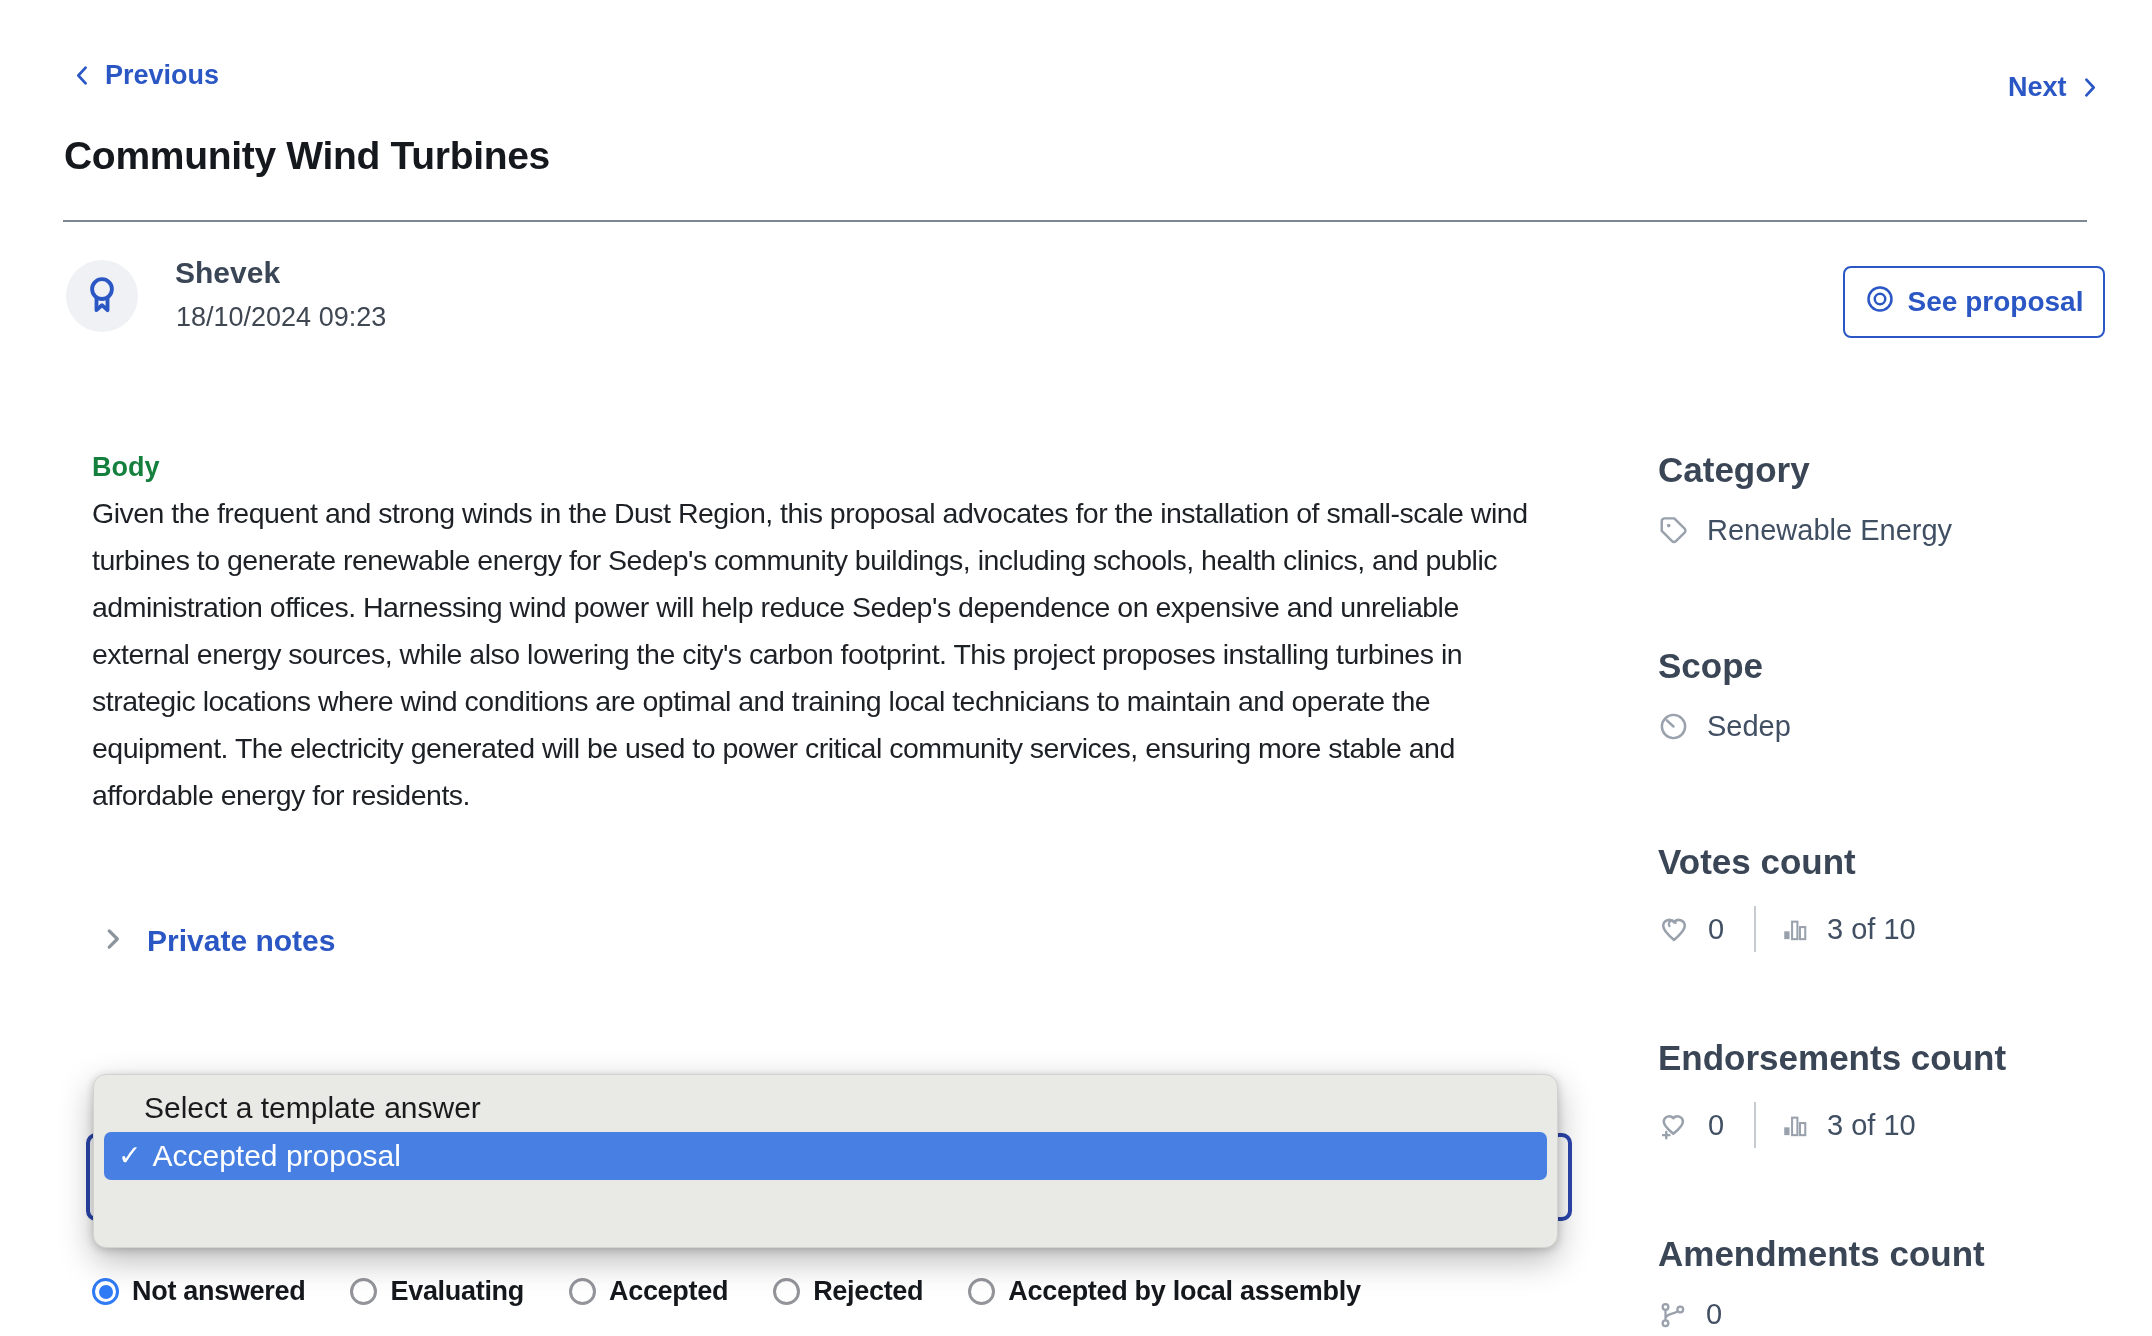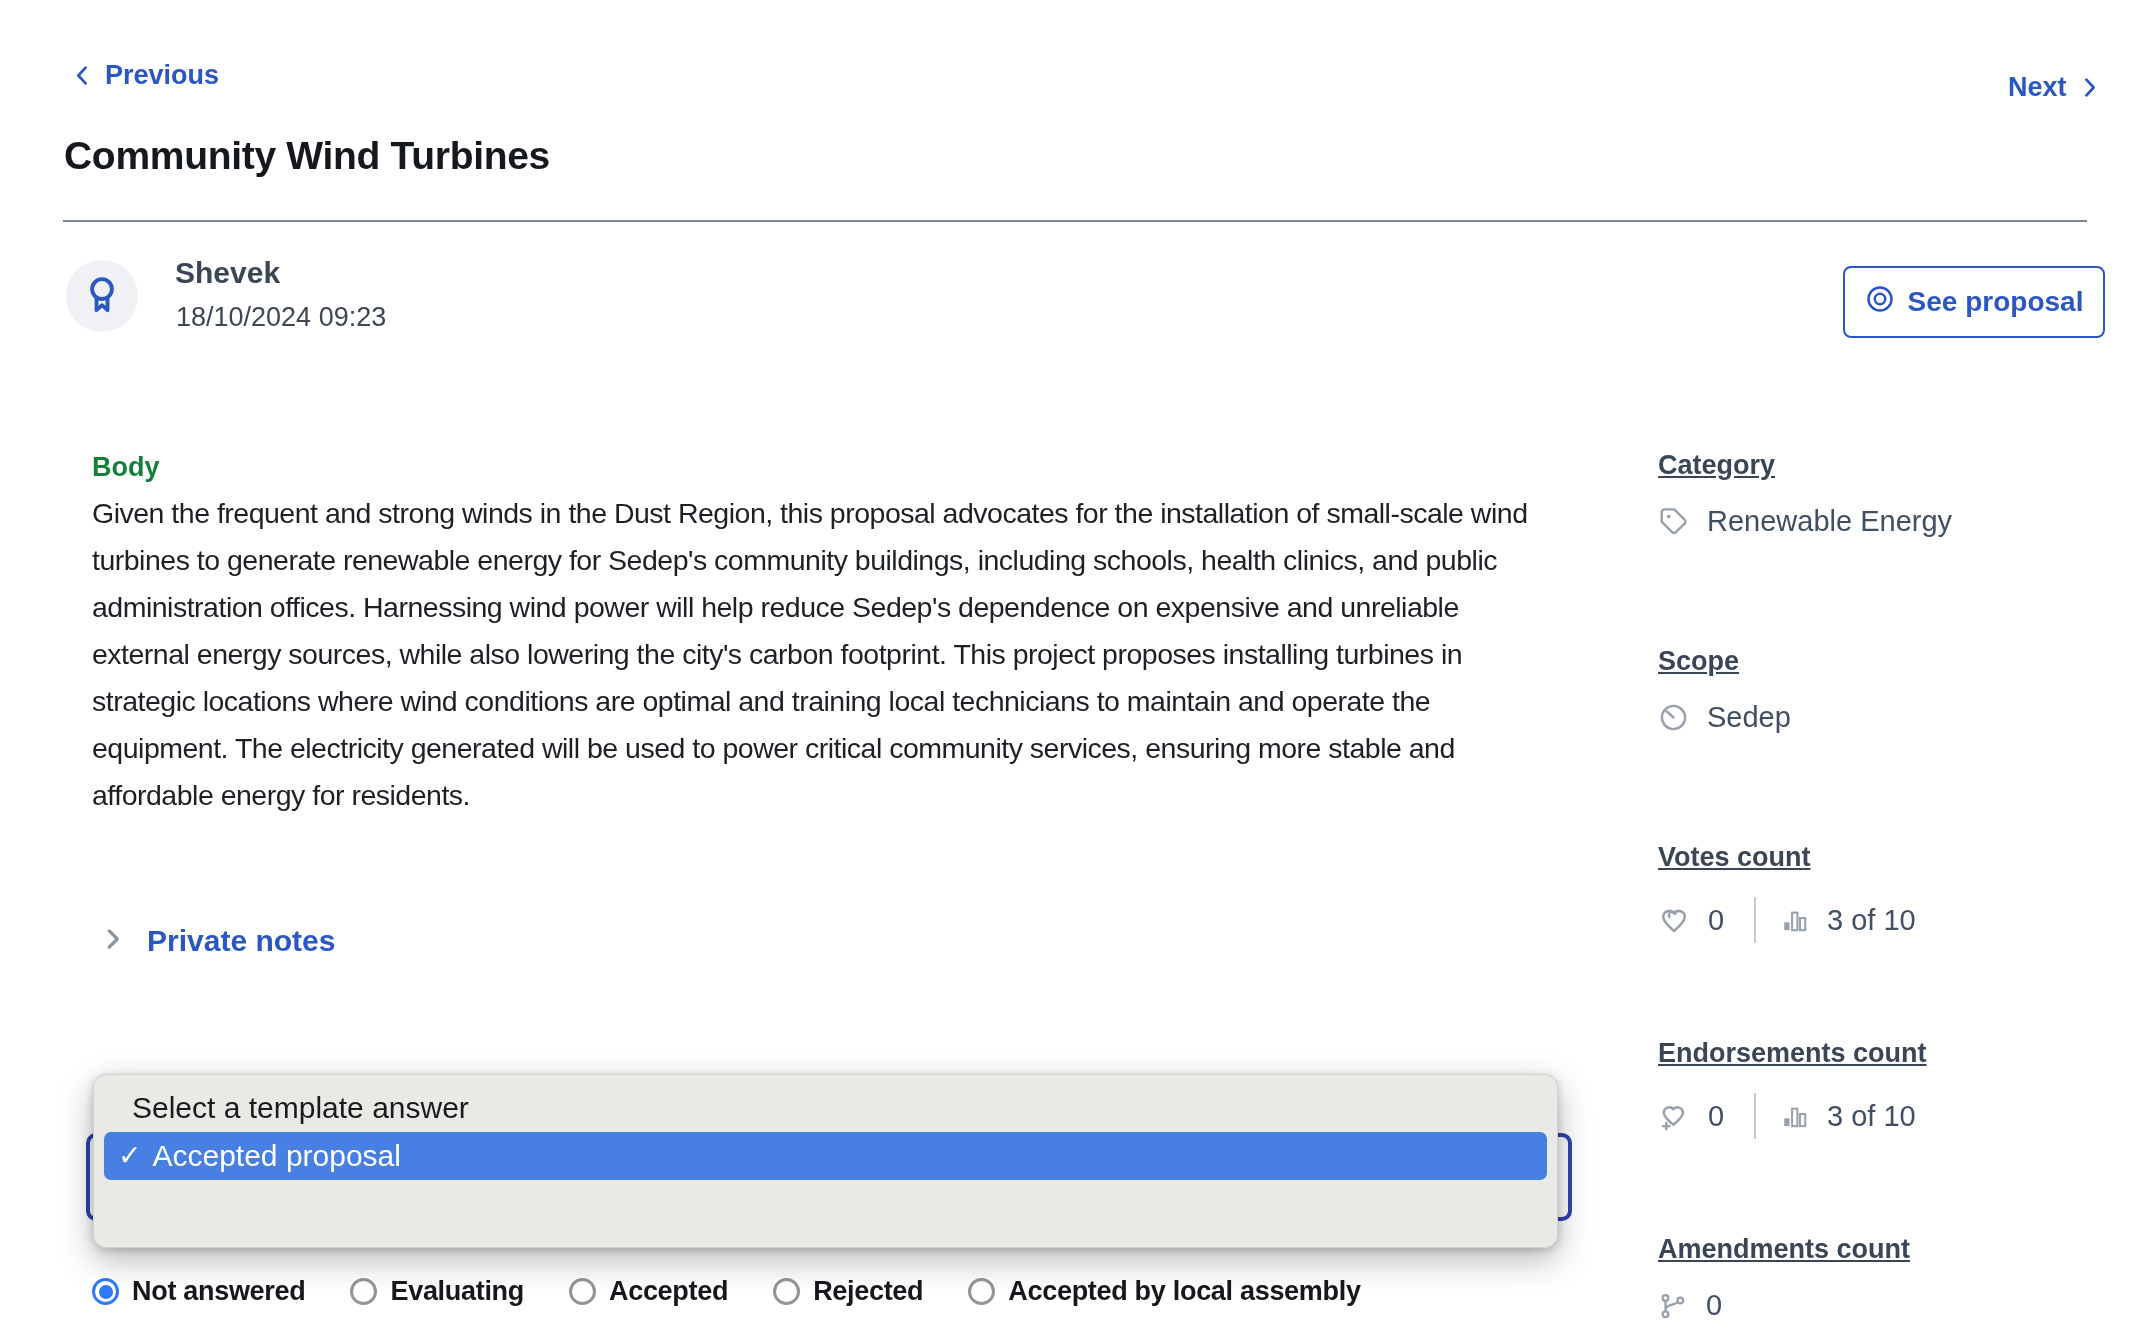--- a/index.html
+++ b/index.html
@@ -52,38 +52,38 @@
   
   .select-under{left:86px;top:1133px;width:1486px;height:88px;background:#fff;
     border:4px solid var(--select-border);border-radius:10px;}
 
   
   .dropdown-panel{left:93px;top:1074px;width:1465px;height:174px;background:#E9E9E6;
     border:1px solid #D2D2CF;border-radius:13px;
     box-shadow:0 12px 34px rgba(0,0,0,0.28),0 2px 8px rgba(0,0,0,0.18);
     padding-top:9px;z-index:5;}
   .dd-item{height:48px;display:flex;align-items:center;font-size:30px;color:#1b1b1d;
-    padding-left:38px;cursor:pointer;}
+    padding-left:50px;cursor:pointer;}
   .dd-item.selected{margin:0 10px;border-radius:7px;background:var(--highlight);
     color:#fff;padding-left:14px;gap:11px;}
   .dd-check{font-size:28px;font-weight:bold;line-height:1;}
 
   
   .radio-row{left:92px;top:1276px;display:flex;align-items:flex-start;gap:45px;}
   .radio-item{display:flex;align-items:center;gap:13px;cursor:pointer;}
   .radio{width:27px;height:27px;border-radius:50%;border:3px solid #94959B;background:#fff;
     position:relative;flex:0 0 auto;}
   .radio.checked{border:3.5px solid var(--radio-blue);}
   .radio.checked::after{content:"";position:absolute;inset:3.5px;border-radius:50%;
     background:var(--radio-blue);}
   .radio-label{font-size:27px;font-weight:bold;color:#15181c;letter-spacing:-0.3px;}
 
   
   .side-section{left:1658px;width:460px;}
-  .side-heading{font-size:27px;font-weight:bold;color:#3A4656;text-decoration:underline;}
+  .side-heading{font-size:35px;font-weight:bold;color:#3A4656;}
   .side-row{margin-top:24px;display:flex;align-items:center;gap:18px;color:#414F63;
     font-size:29px;}
   .side-row .sicon{color:var(--icon-gray);display:flex;}
   .vdiv{width:2px;height:46px;background:#C6CBD2;margin:0 6px;}
   .count-num{min-width:22px;}
   .sec-category{top:450px;} .sec-scope{top:646px;} .sec-votes{top:842px;}
   .sec-endorsements{top:1038px;} .sec-amendments{top:1234px;}
 </style>
 </head>
 <body>

